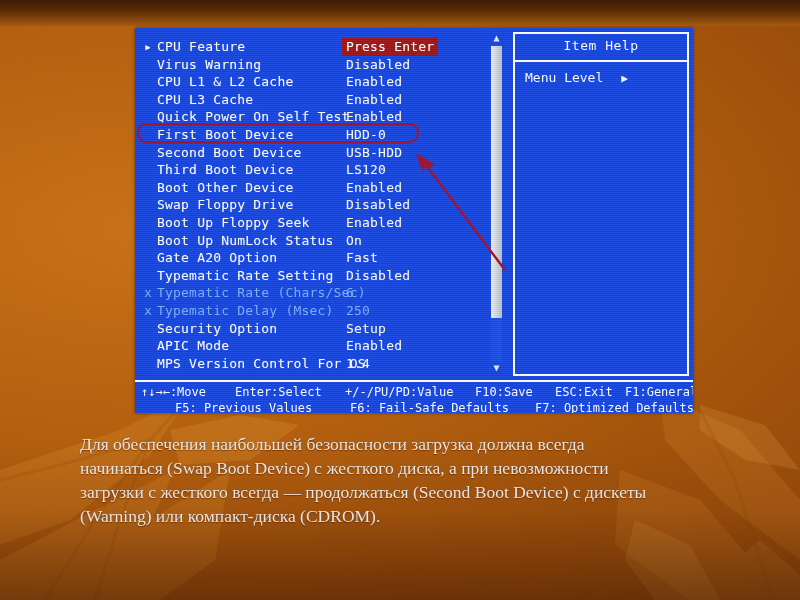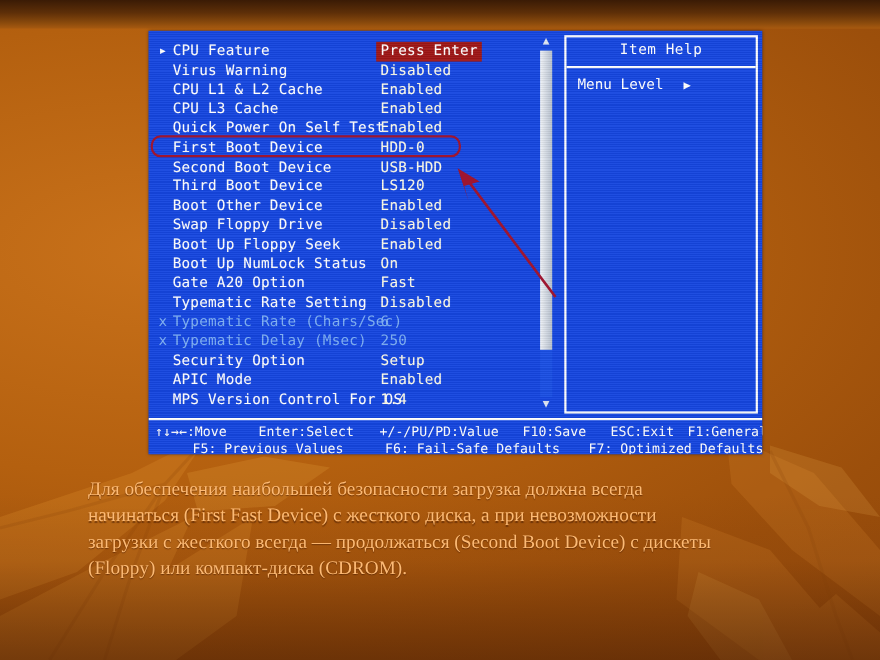--- a/index.html
+++ b/index.html
@@ -239,21 +239,21 @@
   }
   
   #caption {
     position: absolute;
     left: 80px;
     top: 432px;
     width: 650px;
     font-family: "Liberation Serif", "DejaVu Serif", serif;
     font-size: 17.5px;
     line-height: 24px;
-    color: #fdba74;
+    color: #e5e5e5;
     text-shadow: 0 1px 1px rgba(60,20,0,0.55);
   }
   #caption .cap-line { display: block; white-space: nowrap; }
 </style>
 </head>
 <body>
 
 <div id="slide">
 
   <div class="bg-base"></div>
@@ -423,18 +423,18 @@
 
   <div class="anno-box"></div>
 
   <svg class="anno-arrow" width="120" height="135" viewBox="0 0 120 135">
     <line x1="105" y1="125" x2="20" y2="12" stroke="#9e1630" stroke-width="2.4"></line>
     <path d="M16,8 L36,20 L22,24 L26,38 Z" fill="#9e1630"></path>
   </svg>
 
   <div id="caption">
       <span class="cap-line">Для обеспечения наибольшей безопасности загрузка должна всегда</span>
-      <span class="cap-line">начинаться (First Fast Device) с жесткого диска, а при невозможности</span>
+      <span class="cap-line">начинаться (Swap Boot Device) с жесткого диска, а при невозможности</span>
       <span class="cap-line">загрузки с жесткого всегда — продолжаться (Second Boot Device) с дискеты</span>
-      <span class="cap-line">(Floppy) или компакт-диска (CDROM).</span>
+      <span class="cap-line">(Warning) или компакт-диска (CDROM).</span>
     </div>
 
 </div>
 
 </body></html>

